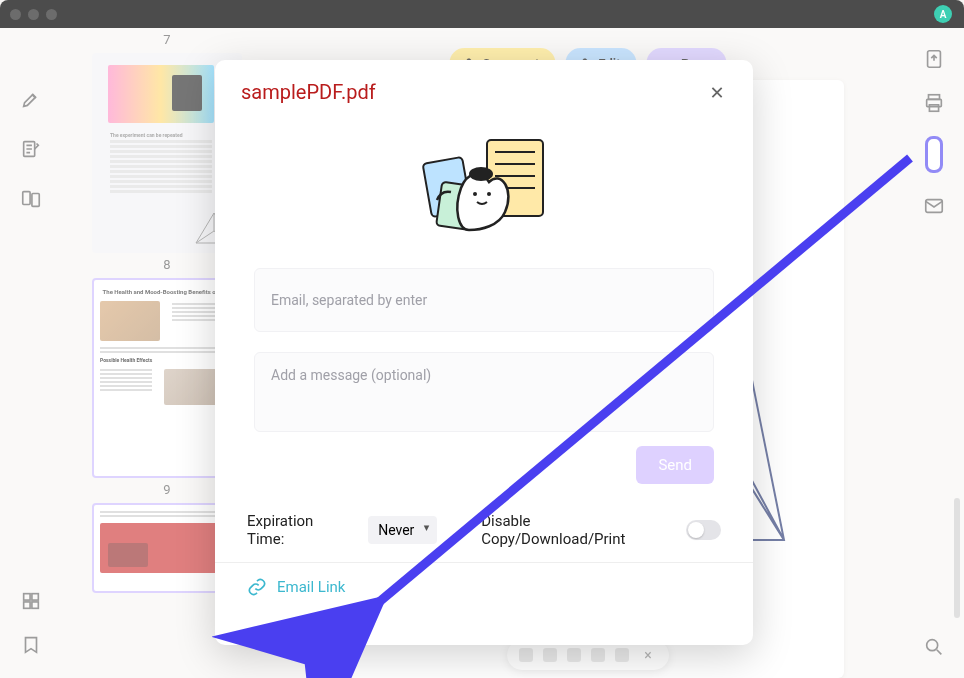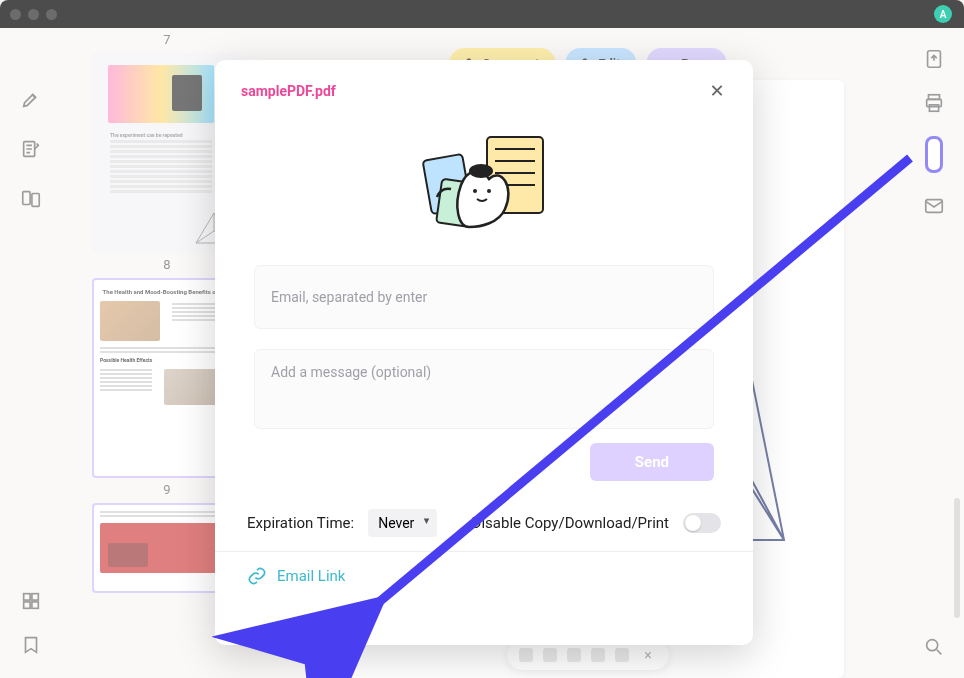--- a/index.html
+++ b/index.html
@@ -57,31 +57,31 @@
   .right-rail { width: 60px; display: flex; flex-direction: column; align-items: center; padding-top: 20px; gap: 22px; position: relative; }
   .right-rail .ic { width: 22px; height: 22px; color: #5a5a5a; }
   .share-hi { border: 3px solid #4a3ff0; border-radius: 8px; padding: 6px; background:#fff; }
   .right-bottom { position: absolute; bottom: 20px; }
   .scroll-ind { position:absolute; right: 4px; top: 470px; width:6px; height:120px; background:#ccc; border-radius:3px;}
 
   
   .overlay { position: absolute; top: 28px; left: 0; right: 0; bottom: 0; background: rgba(255,255,255,.4); }
   .modal { position: absolute; top: 60px; left: 215px; width: 538px; height: 585px; background: #fff; border-radius: 10px; box-shadow: 0 10px 40px rgba(0,0,0,.18); padding: 20px 26px 10px; display:flex; flex-direction:column; z-index:10;}
   .modal-head { display:flex; justify-content:space-between; align-items:center; }
-  .modal-title { font-size: 14px; color:#ec4899;font-weight:bold; }
+  .modal-title { font-size: 20px; color:#b91c1c; }
   .modal-close { font-size:18px; color:#666; cursor:pointer; width:20px; text-align:center;}
   .illus { align-self:center; margin:26px 0 18px; width:150px; height:120px; position:relative;}
   .illus svg{width:100%;height:100%;}
   .inp { width: 460px; align-self:center; background:#fbfbfc; border:1px solid #f1f1f4; border-radius:6px; padding:14px 16px; font-size:14px; color:#222; outline:none;}
   .inp::placeholder{color:#a0a0a8;}
   .em { height:64px; margin-bottom:20px;}
   .msg { height:80px; resize:none; font-family:inherit;}
   .send-row{width:460px;align-self:center;display:flex;justify-content:flex-end;margin-top:14px;}
-  .send{background:#ded1ff;color:#fff;border:none;border-radius:6px;padding:10px 45px;font-size:15px;font-weight:700;cursor:pointer;}
-  .opts{display:flex;align-items:center;gap:14px;margin-top:28px;padding:0 6px;font-size:15px;color:#222;}
+  .send{background:#ded1ff;color:#fff;border:none;border-radius:6px;padding:10px 22px;font-size:15px;font-weight:400;cursor:pointer;}
+  .opts{display:flex;align-items:center;gap:22px;margin-top:28px;padding:0 6px;font-size:15px;color:#222;}
   .sel{background:#f2f2f5;border:none;padding:6px 22px 6px 10px;border-radius:4px;font-size:14px;appearance:none;position:relative;}
   .sel-wrap{position:relative;}
   .sel-wrap::after{content:"▾";position:absolute;right:8px;top:5px;font-size:11px;color:#555;pointer-events:none;}
   .opts .sp{flex:1;}
   .toggle{width:38px;height:20px;background:#e4e4e8;border-radius:10px;position:relative;}
   .toggle::after{content:"";position:absolute;left:2px;top:2px;width:16px;height:16px;background:#fff;border-radius:50%;box-shadow:0 1px 2px rgba(0,0,0,.2);}
   .divider{height:1px;background:#eee;margin:14px -26px 0;}
   .copy-row{display:flex;align-items:center;gap:10px;padding:14px 6px 6px;color:#3cb8cf;font-size:15px;}
   .copy-row .lic{width:20px;height:20px;}
 

